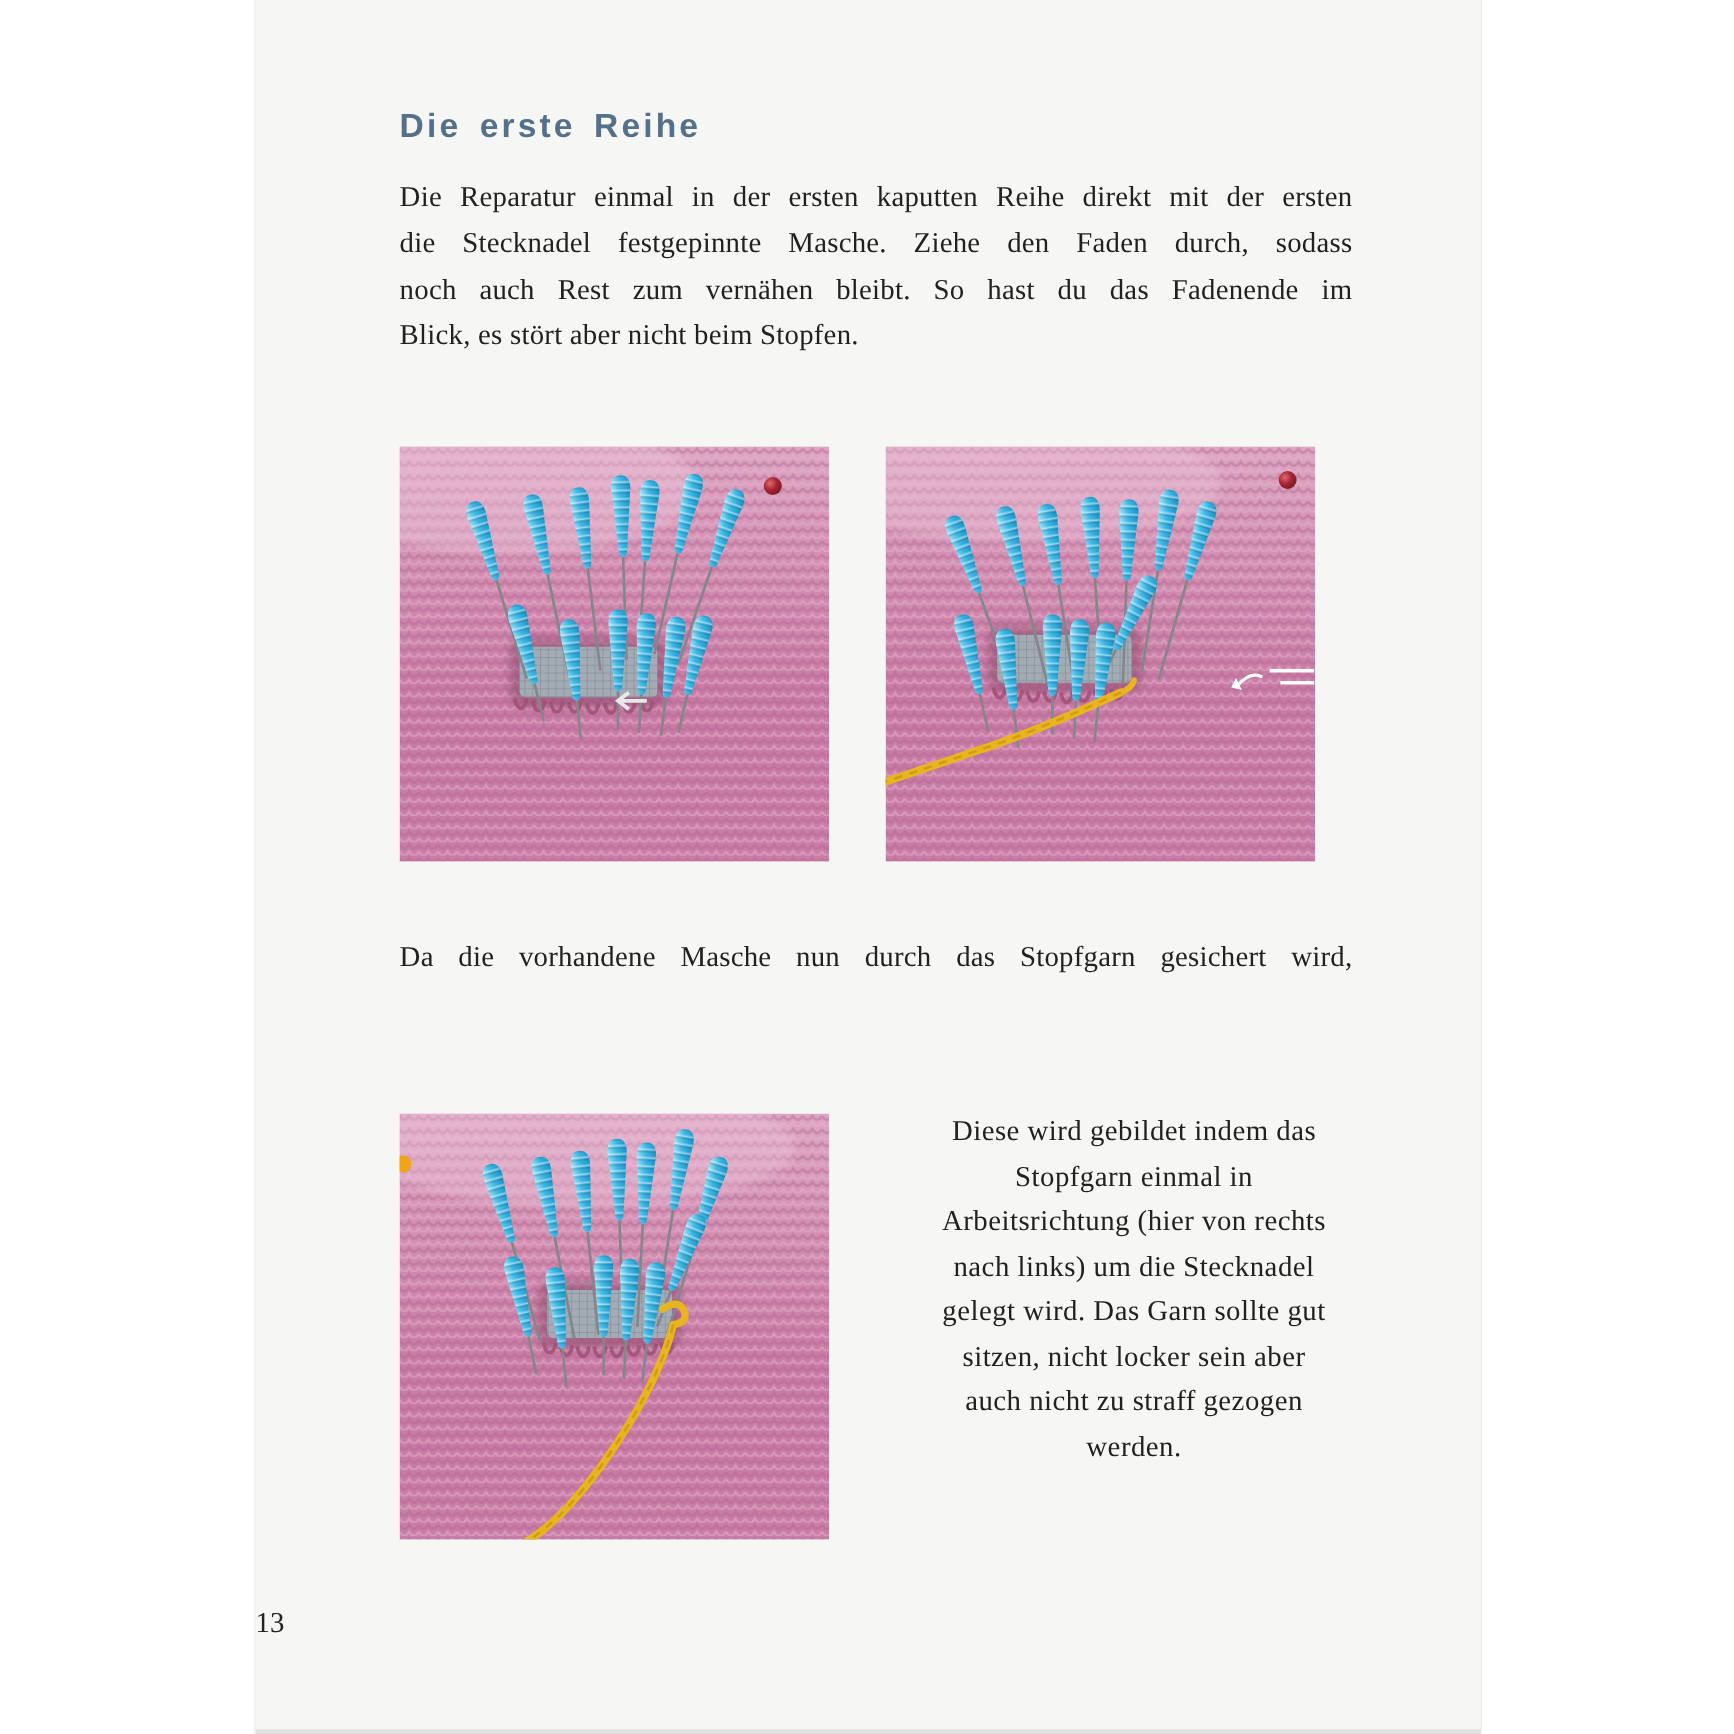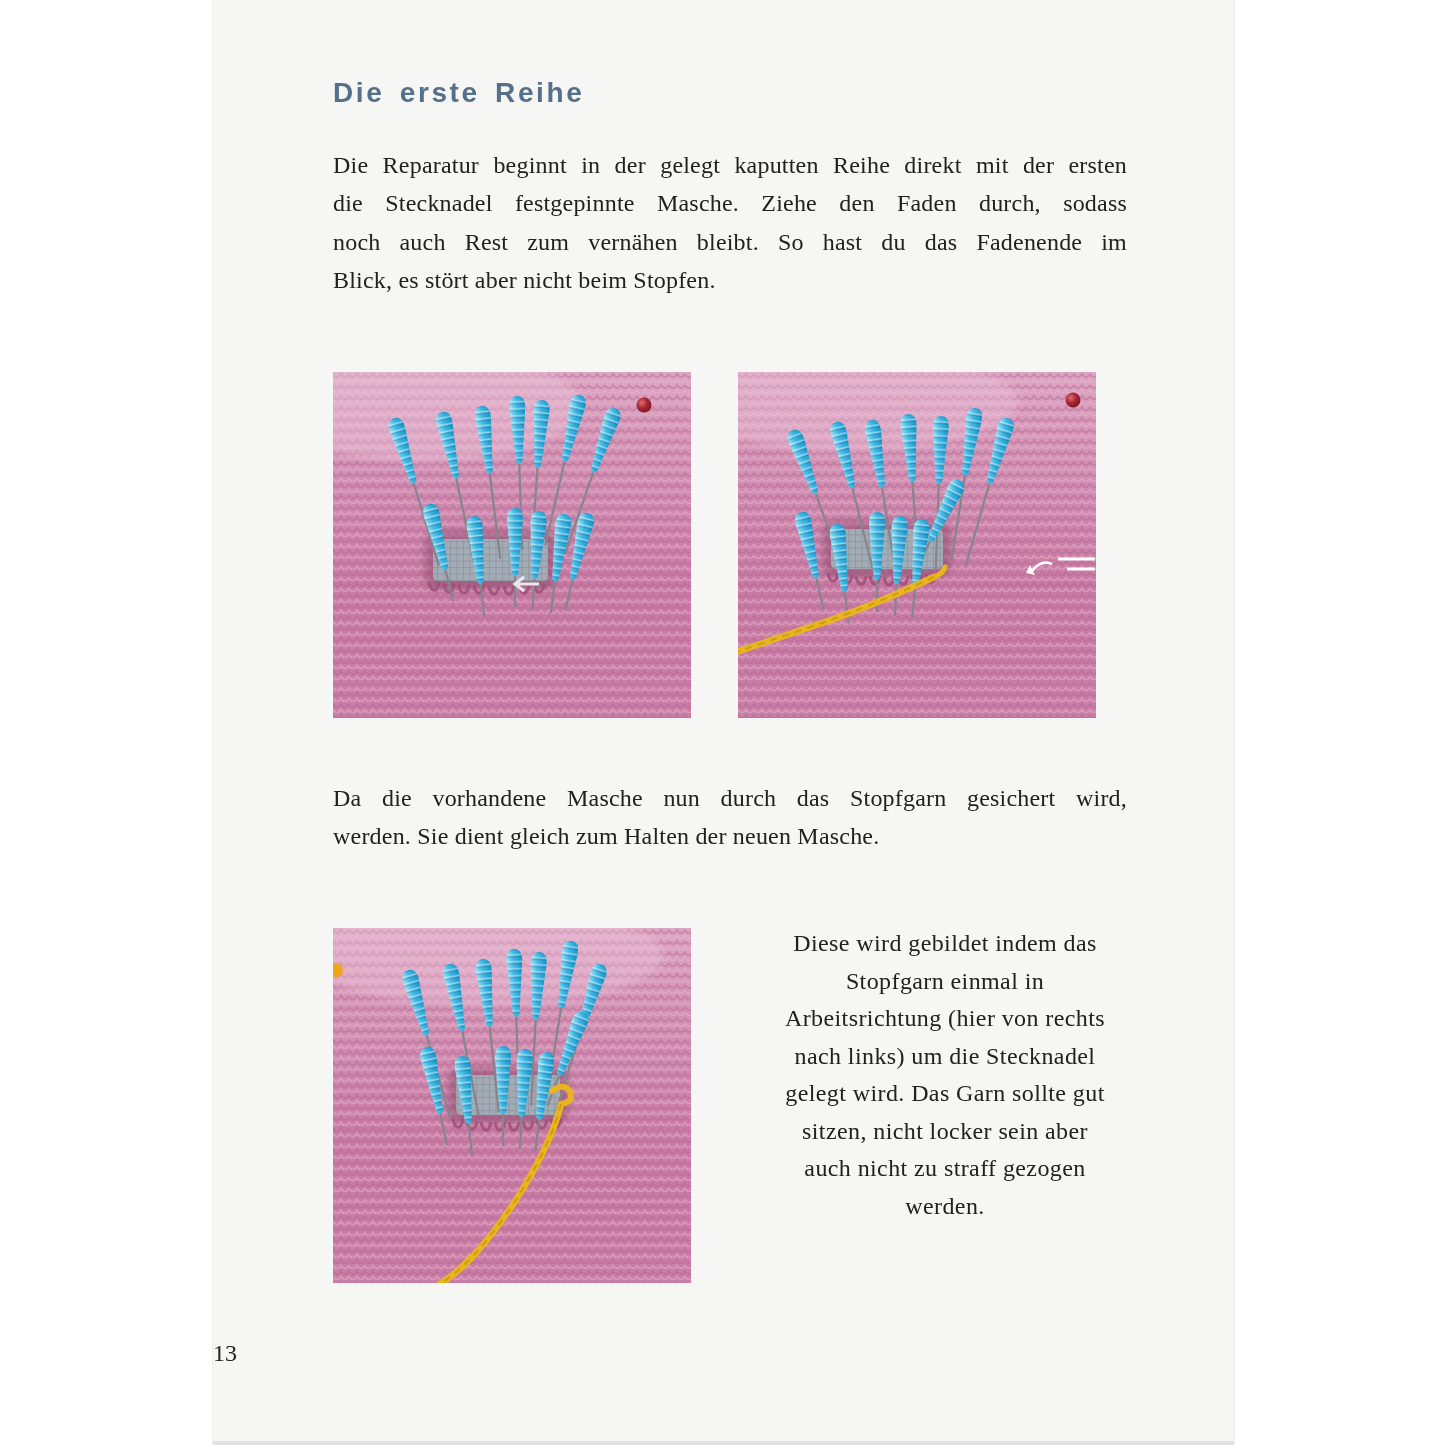--- a/index.html
+++ b/index.html
@@ -8,21 +8,21 @@
     font-family:"Liberation Serif", serif;color:#1e1e1e;overflow:hidden;
   }
   .page{
     position:absolute;left:212px;top:0;width:1021px;height:1445px;
     background:#f6f6f5;border-left:1px solid #efefee;border-right:1px solid #efefee;
   }
   .page::after{
     content:"";position:absolute;left:0;right:0;bottom:0;height:4px;background:#e2e2e1;
   }
   .heading{
-    position:absolute;left:120px;top:76px;margin:0;
+    position:absolute;left:120px;top:88px;margin:0;
     font-family:"Liberation Sans", sans-serif;font-weight:bold;
     font-size:28px;line-height:34px;letter-spacing:2.6px;word-spacing:5px;
     color:#54708a;
   }
   .para{position:absolute;font-size:24px;line-height:38.4px;color:#212121;letter-spacing:0.2px;}
   .para-1{left:120px;top:146px;width:794px;}
   .para-2{left:120px;top:779px;width:794px;}
   .jline{text-align:justify;text-align-last:justify;text-justify:inter-word;white-space:nowrap;}
   .jline.last{text-align-last:left;}
   .para-3{
@@ -88,21 +88,21 @@
       <path d="M-8,7 Q-8,-4 0,-4 Q8,-4 8,7 L3.2,62 Q0,66 -3.2,62 Z" fill="url(#ribs)"></path>
     </g>
   </defs>
 </svg>
 
 <div class="page">
 
   <h1 class="heading">Die erste Reihe</h1>
 
   <div class="para para-1">
-    <div class="jline">Die Reparatur beginnt in der gelegt kaputten Reihe direkt mit der ersten</div>
+    <div class="jline">Die Reparatur einmal in der ersten kaputten Reihe direkt mit der ersten</div>
     <div class="jline">die Stecknadel festgepinnte Masche. Ziehe den Faden durch, sodass</div>
     <div class="jline">noch auch Rest zum vernähen bleibt. So hast du das Fadenende im</div>
     <div class="jline last">Blick, es stört aber nicht beim Stopfen.</div>
   </div>
 
   <figure class="photo photo-1">
     <svg width="358" height="346" viewBox="0 0 358 346">
       <rect width="358" height="346" fill="url(#fab)"></rect>
       <rect width="358" height="346" fill="url(#knit)"></rect>
       <ellipse cx="90" cy="35" rx="160" ry="55" fill="#ecc6da" opacity="0.45" filter="url(#soft)"></ellipse>
@@ -165,21 +165,20 @@
         <path d="M293,200 q10,-13 21,-8" stroke="#ffffff" stroke-width="2.6" fill="none"></path>
         <path d="M297,203 l-9,-2 4,-8 z" fill="#ffffff"></path>
       </g>
       <path d="M320,187 h37 M329,197 h28" stroke="#ffffff" stroke-width="3"></path>
       <circle cx="335" cy="28" r="7.5" fill="url(#redG)"></circle>
     </svg>
   </figure>
 
   <div class="para para-2">
     <div class="jline">Da die vorhandene Masche nun durch das Stopfgarn gesichert wird,</div>
-    <div class="jline last">werden. Sie dient gleich zum Halten der neuen Masche.</div>
   </div>
 
   <figure class="photo photo-3">
     <svg width="358" height="355" viewBox="0 0 358 355">
       <rect width="358" height="355" fill="url(#fab)"></rect>
       <rect width="358" height="355" fill="url(#knit)"></rect>
       <ellipse cx="150" cy="28" rx="180" ry="50" fill="#ecc6da" opacity="0.4" filter="url(#soft)"></ellipse>
       <rect x="115" y="139" width="120" height="56" rx="12" fill="#7e3f60" opacity="0.45" filter="url(#soft)"></rect>
       <rect x="123" y="147" width="104" height="40" rx="5" fill="url(#mesh)"></rect>
       <path d="M120,191 c2,11 8,11 10,0 M134,193 c2,11 8,11 10,0 M148,194 c2,11 8,11 10,0 M162,194 c2,11 8,11 10,0 M176,194 c2,11 8,11 10,0 M190,193 c2,11 8,11 10,0 M204,192 c2,11 8,11 10,0 M218,191 c2,11 8,11 10,0" stroke="#9d4d74" stroke-width="3.2" fill="none" opacity="0.8"></path>

